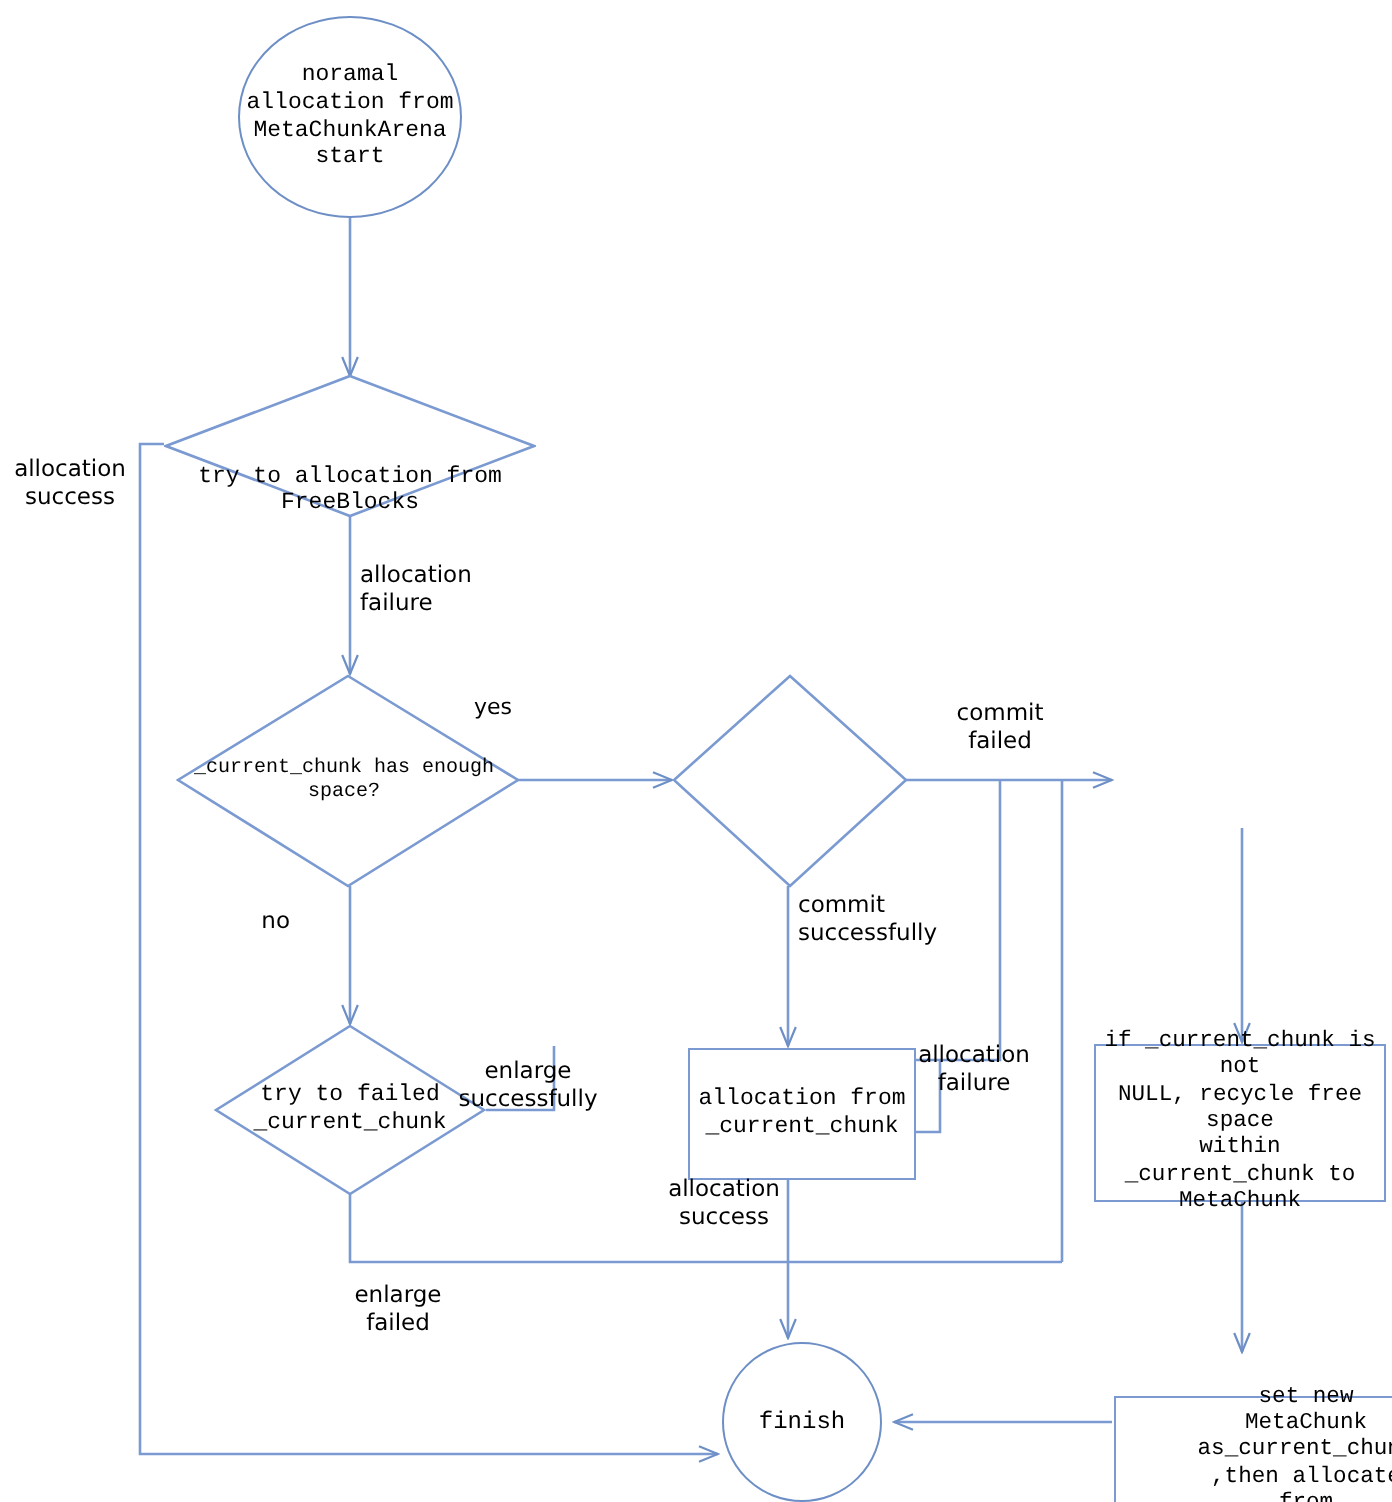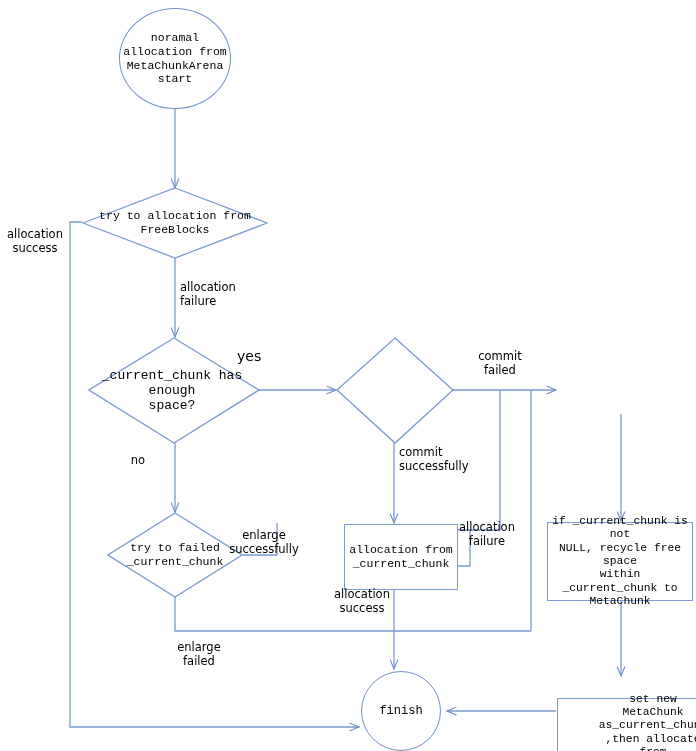--- a/index.html
+++ b/index.html
@@ -109,29 +109,29 @@
     </g>
   </svg>
 
   <div class="node terminal" style="left:119px; top:8px; width:112px; height:101px; font-size:11.5px;">
     <span class="txt">noramal
 allocation from
 MetaChunkArena
 start</span>
   </div>
 
-  <div class="node decision" style="left:82px; top:187px; width:186px; height:72px; font-size:11.5px;">
+  <div class="node decision" style="left:82px; top:187px; width:186px; height:72px; font-size:11.5px;align-items:flex-end;">
     <svg style="position:absolute;left:0;top:0;" width="186" height="72">
       <polygon points="93,1 185,36 93,71 1,36" fill="#ffffff" stroke="#7a9ad1" stroke-width="1.3"></polygon>
     </svg>
     <span class="txt" style="position:relative;">try to allocation from
 FreeBlocks</span>
   </div>
 
-  <div class="node decision" style="left:88px; top:337px; width:172px; height:107px; font-size:13px;">
+  <div class="node decision" style="left:88px; top:337px; width:172px; height:107px; font-size:10px;">
     <svg style="position:absolute;left:0;top:0;" width="172" height="107">
       <polygon points="86,1 171,53 86,106 1,53" fill="#ffffff" stroke="#7a9ad1" stroke-width="1.3"></polygon>
     </svg>
     <span class="txt" style="position:relative;left:-2px;">_current_chunk  has enough
 space?</span>
   </div>
 
   <div class="node decision" style="left:336px; top:337px; width:118px; height:107px; font-size:11.5px;">
     <svg style="position:absolute;left:0;top:0;" width="118" height="107">
       <polygon points="59,1 117,53 59,106 1,53" fill="#ffffff" stroke="#7a9ad1" stroke-width="1.3"></polygon>
@@ -169,21 +169,21 @@
   <div class="node terminal" style="left:361px; top:671px; width:80px; height:80px; font-size:12px;">
     <span class="txt">finish</span>
   </div>
 
   <div class="edge-label" style="left:2px; top:228px; width:66px; font-size:11.5px;">allocation
 success</div>
 
   <div class="edge-label" style="left:180px; top:281px; width:72px; font-size:11.5px; text-align:left;">allocation
 failure</div>
 
-  <div class="edge-label" style="left:237px; top:348px; width:30px; font-size:14px; text-align:left;">yes</div>
+  <div class="edge-label" style="left:237px; top:348px; width:30px; font-size:11px; text-align:left;">yes</div>
 
   <div class="edge-label" style="left:121px; top:454px; width:24px; font-size:11.5px; text-align:right;">no</div>
 
   <div class="edge-label" style="left:470px; top:350px; width:60px; font-size:11.5px;">commit
 failed</div>
 
   <div class="edge-label" style="left:399px; top:446px; width:90px; font-size:11.5px; text-align:left;">commit
 successfully</div>
 
   <div class="edge-label" style="left:219px; top:529px; width:90px; font-size:11.5px;">enlarge

